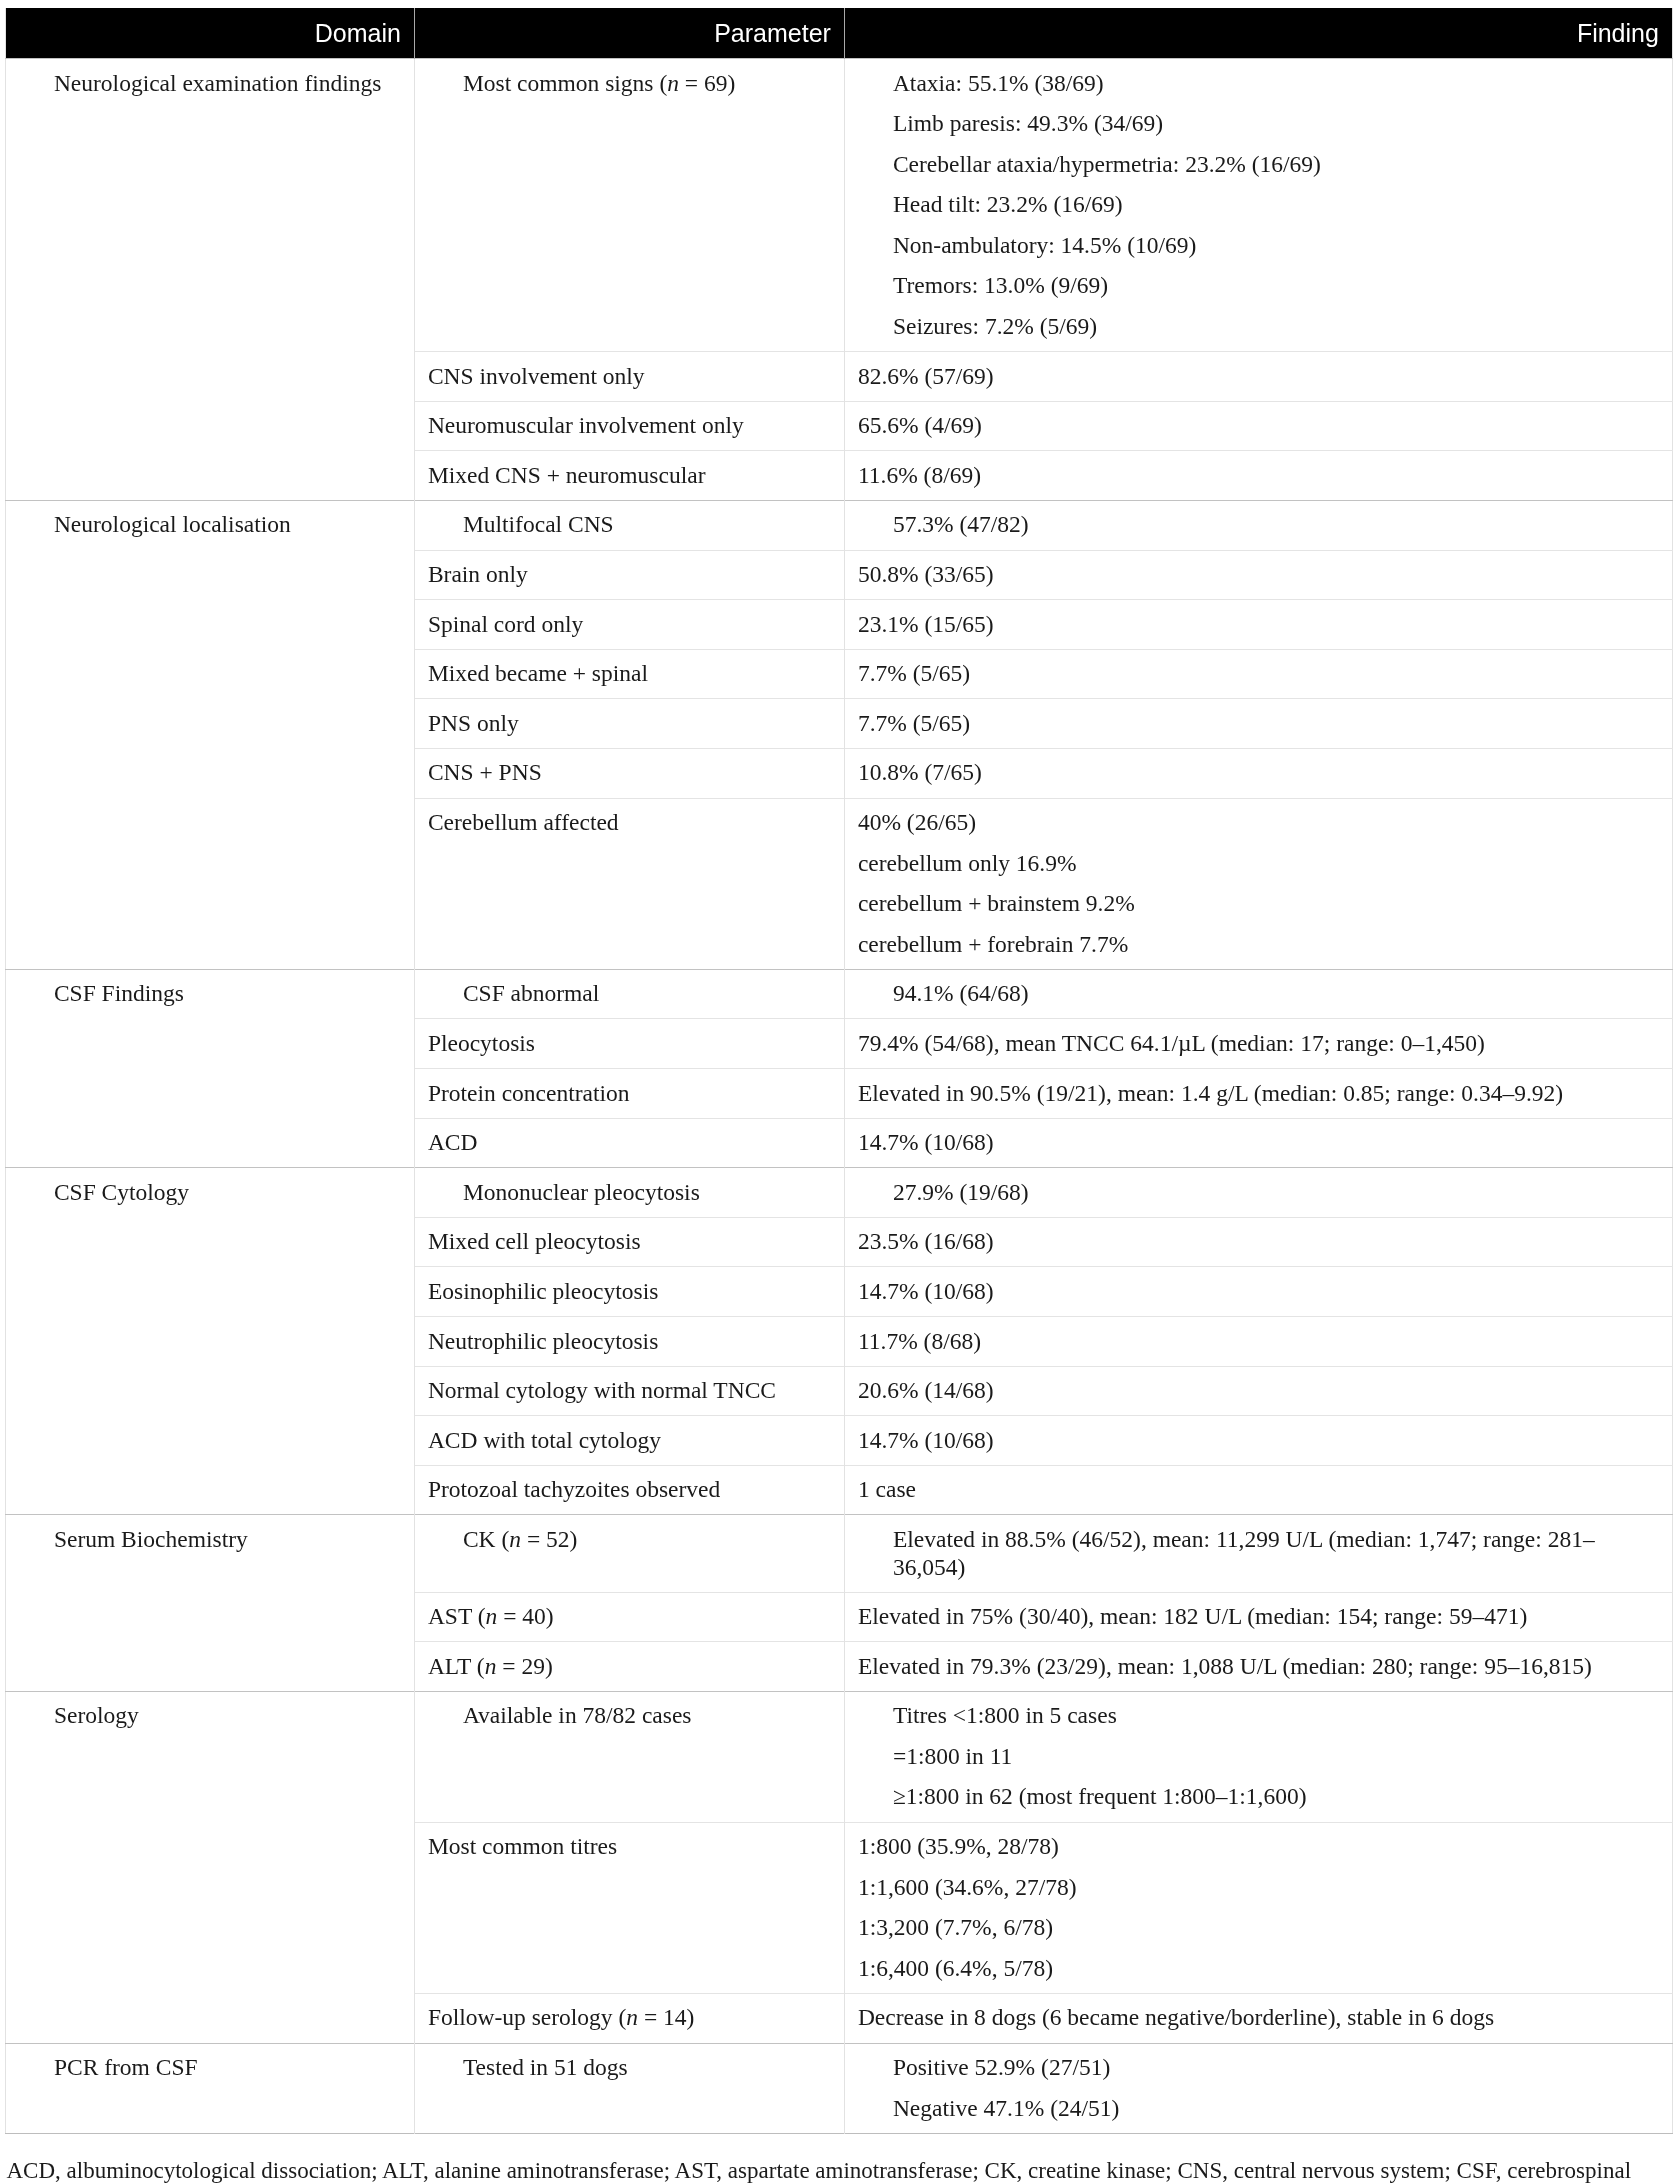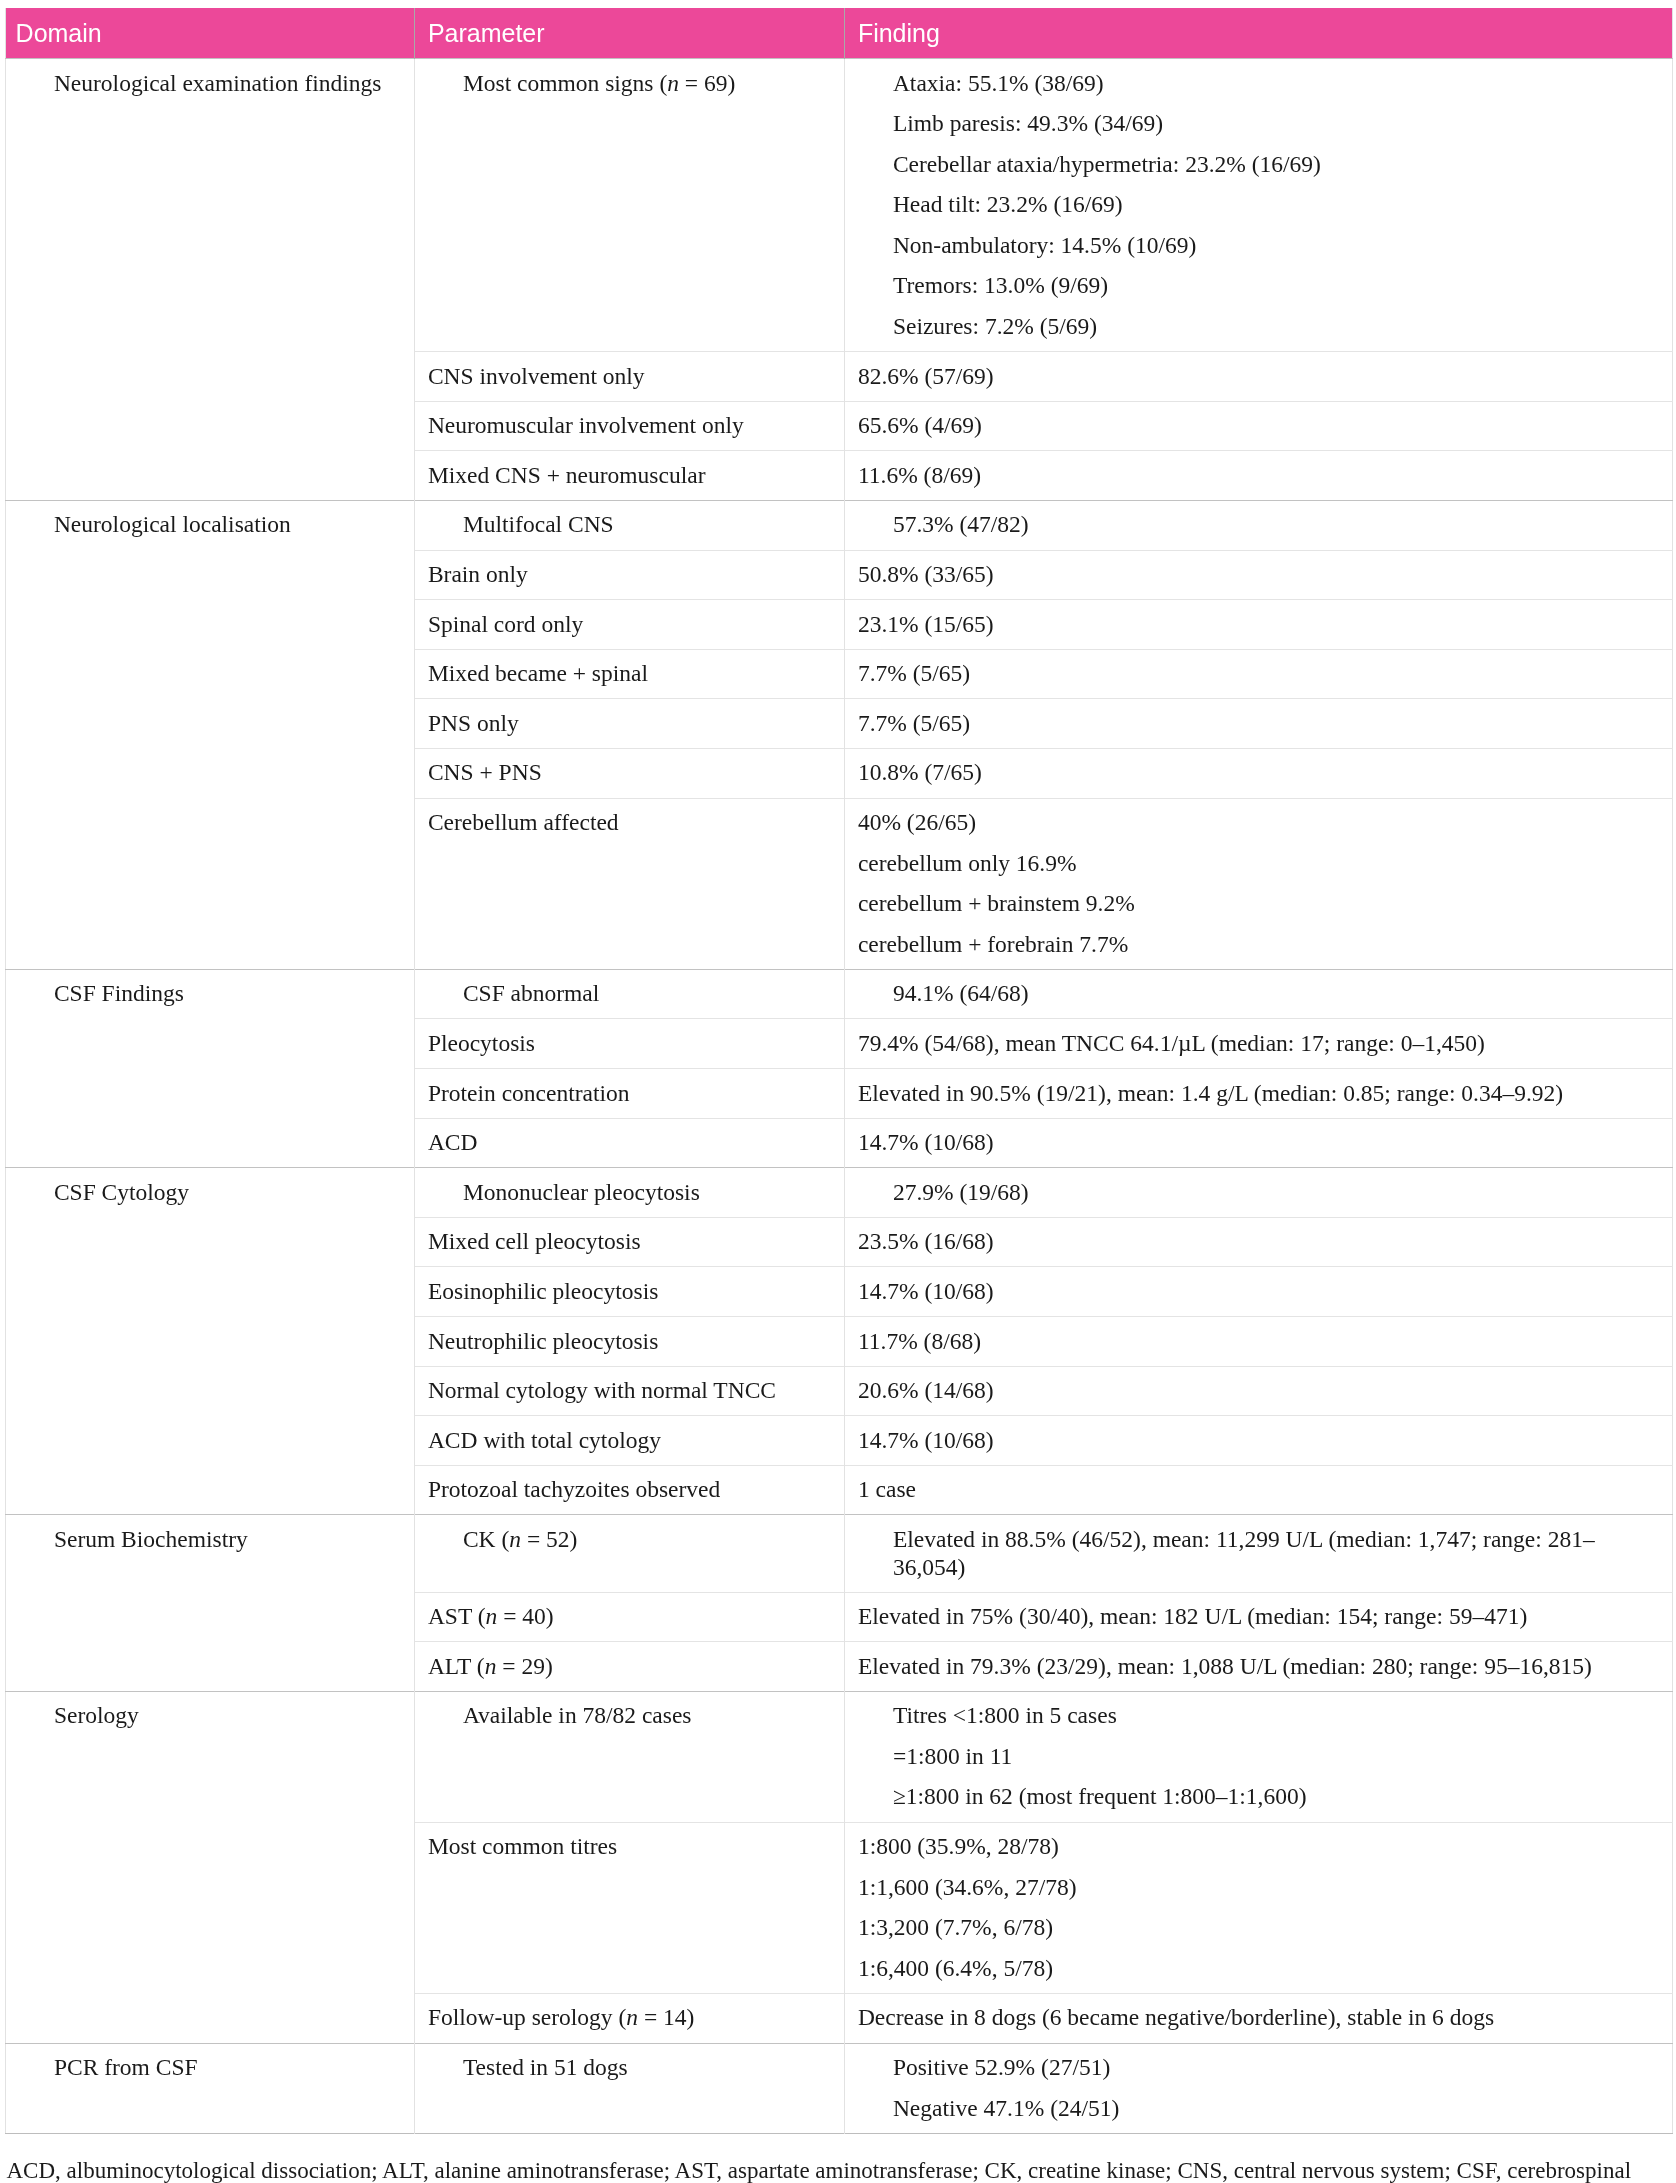--- a/index.html
+++ b/index.html
@@ -23,26 +23,26 @@
     table-layout: fixed;
     border-left: 0.8px solid #e2e2e2;
     border-right: 0.8px solid #e2e2e2;
     border-bottom: 1.6px solid #bdbdbd;
   }
   col.c-domain  { width: 409px; }
   col.c-param   { width: 430px; }
   col.c-finding { width: 828px; }
 
   thead th {
-    background: #ec4899;
+    background: #000000;
     color: #ffffff;
     font-family: "Liberation Sans", "DejaVu Sans", sans-serif;
     font-weight: 400;
     font-size: 25px;
-    text-align: left;
+    text-align: right;
     height: 50px;
     padding: 0 13px;
     vertical-align: middle;
     border-right: 0.8px solid #a9a9a9;
   }
   thead th:first-child { padding-left: 9.7px; }
   thead th:last-child  { border-right: none; }
 
   tbody td {
     vertical-align: top;

